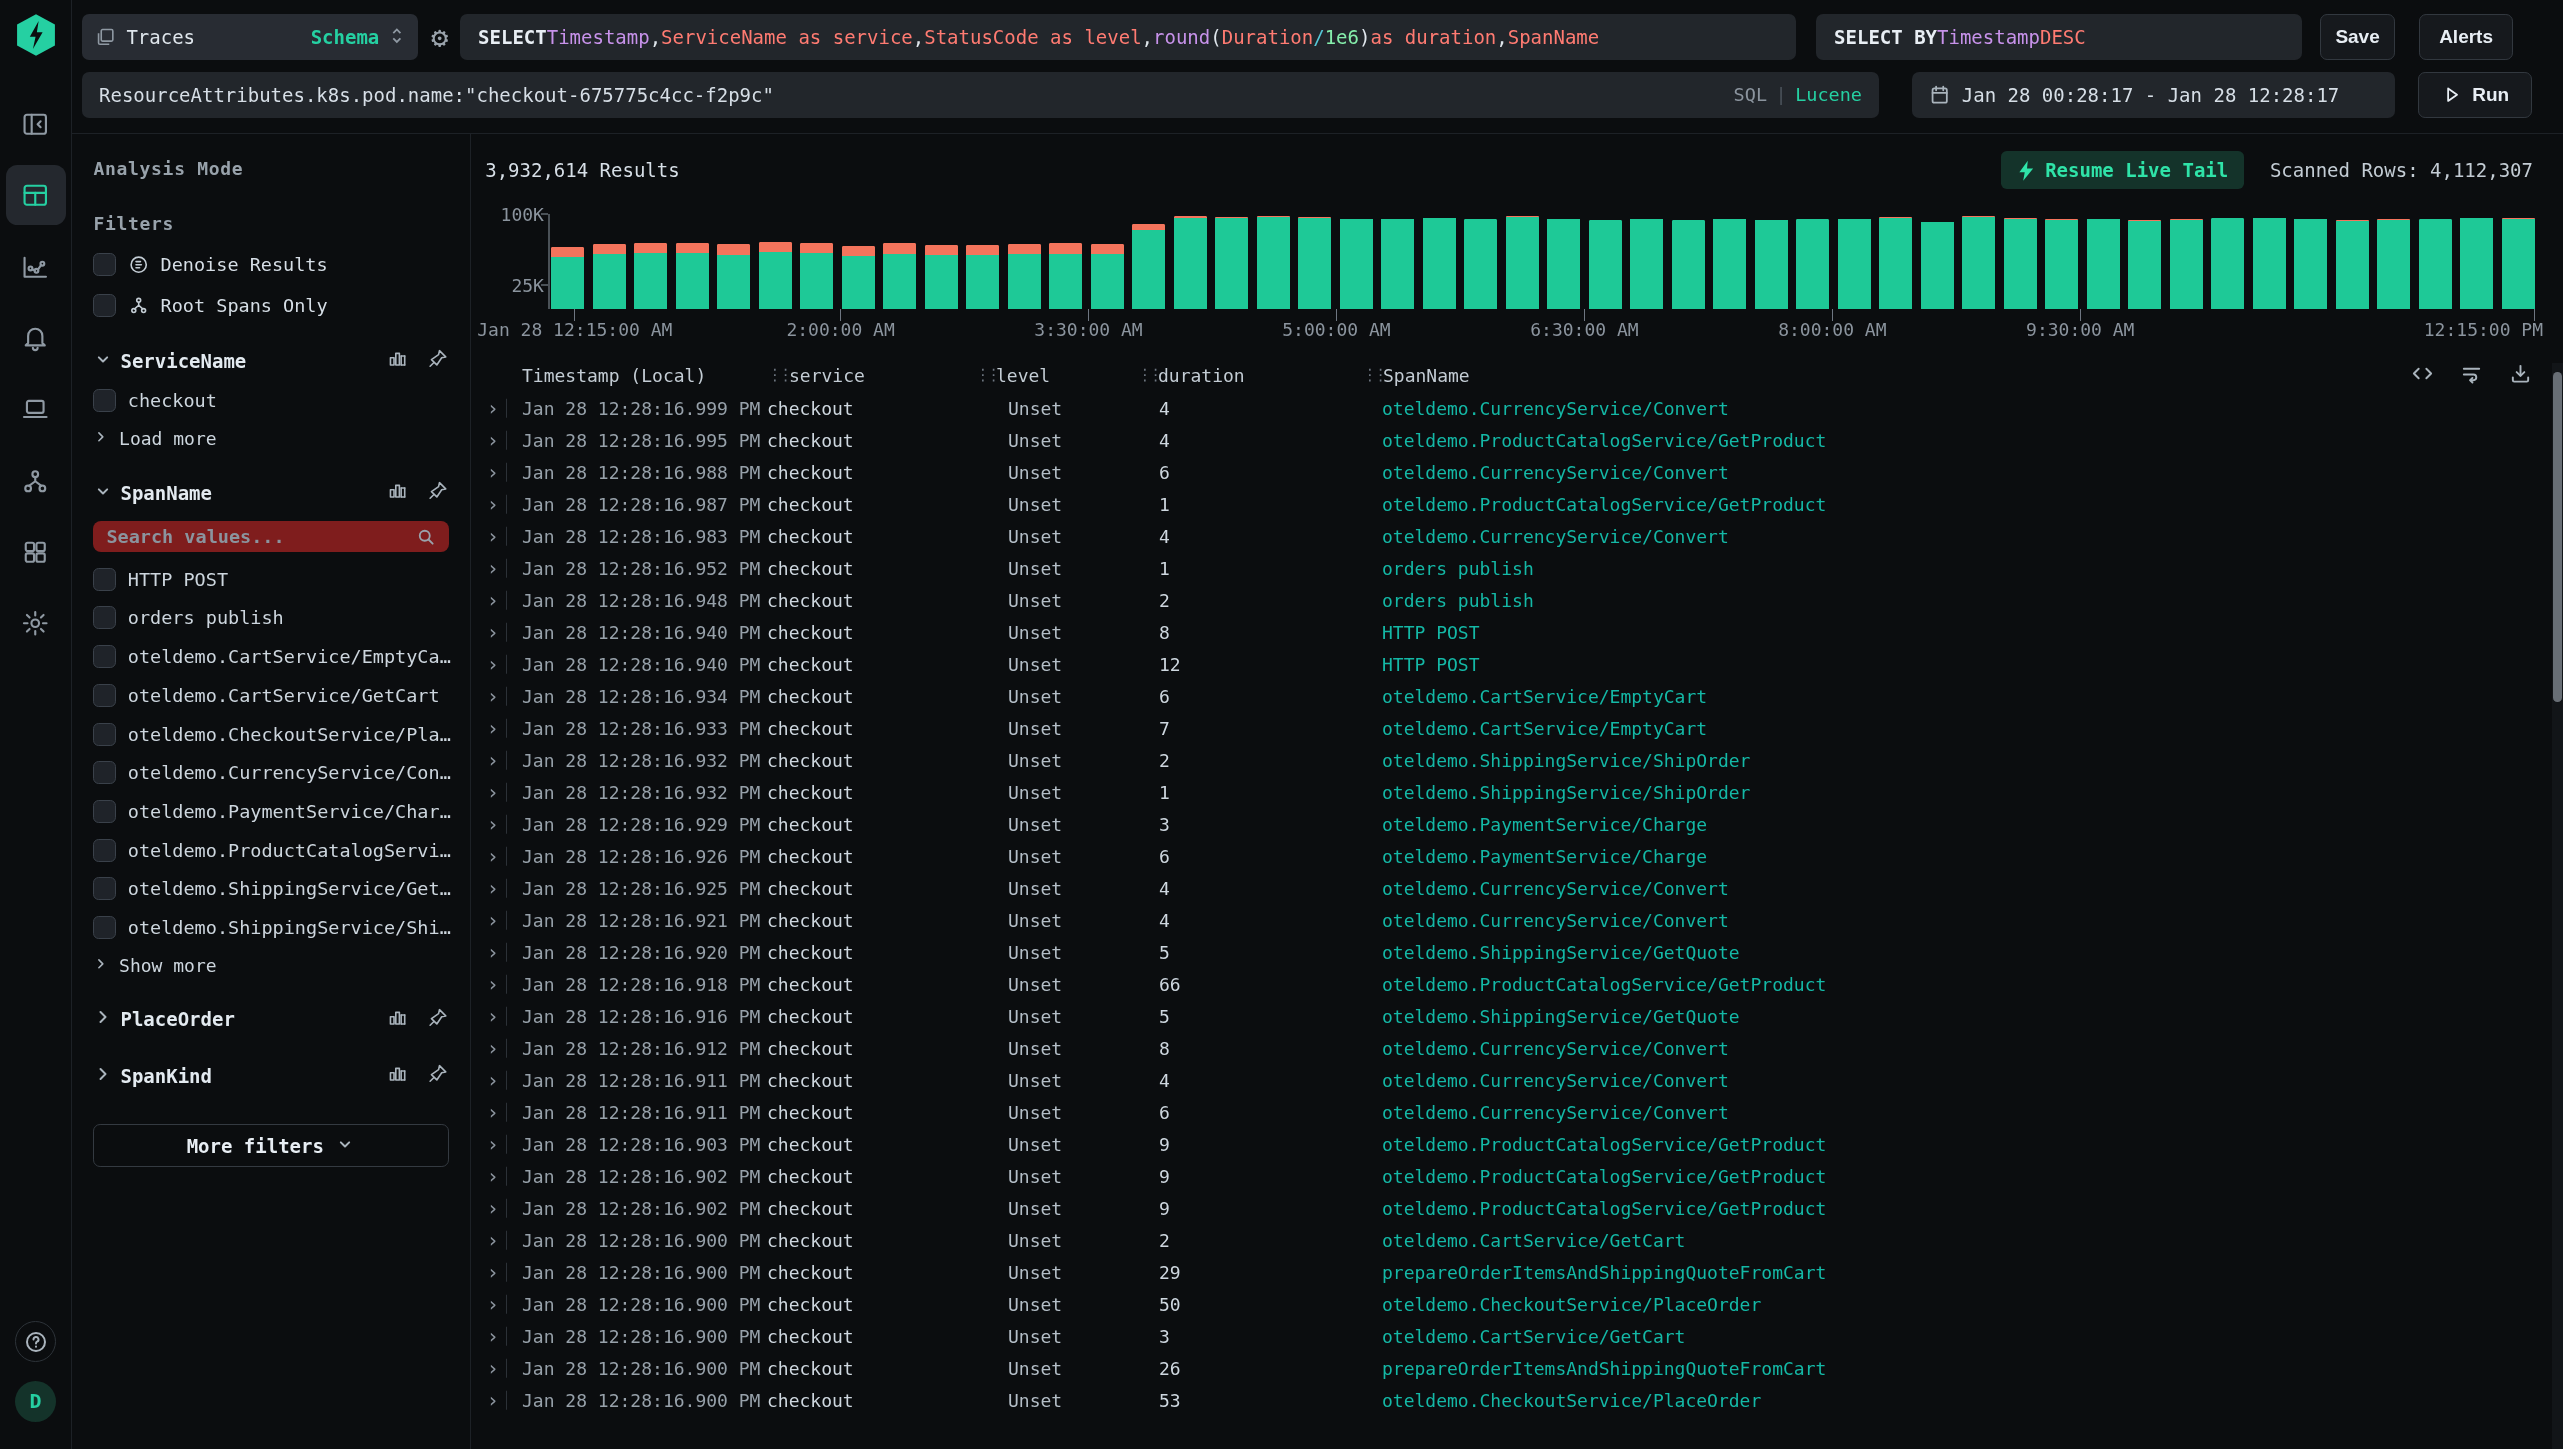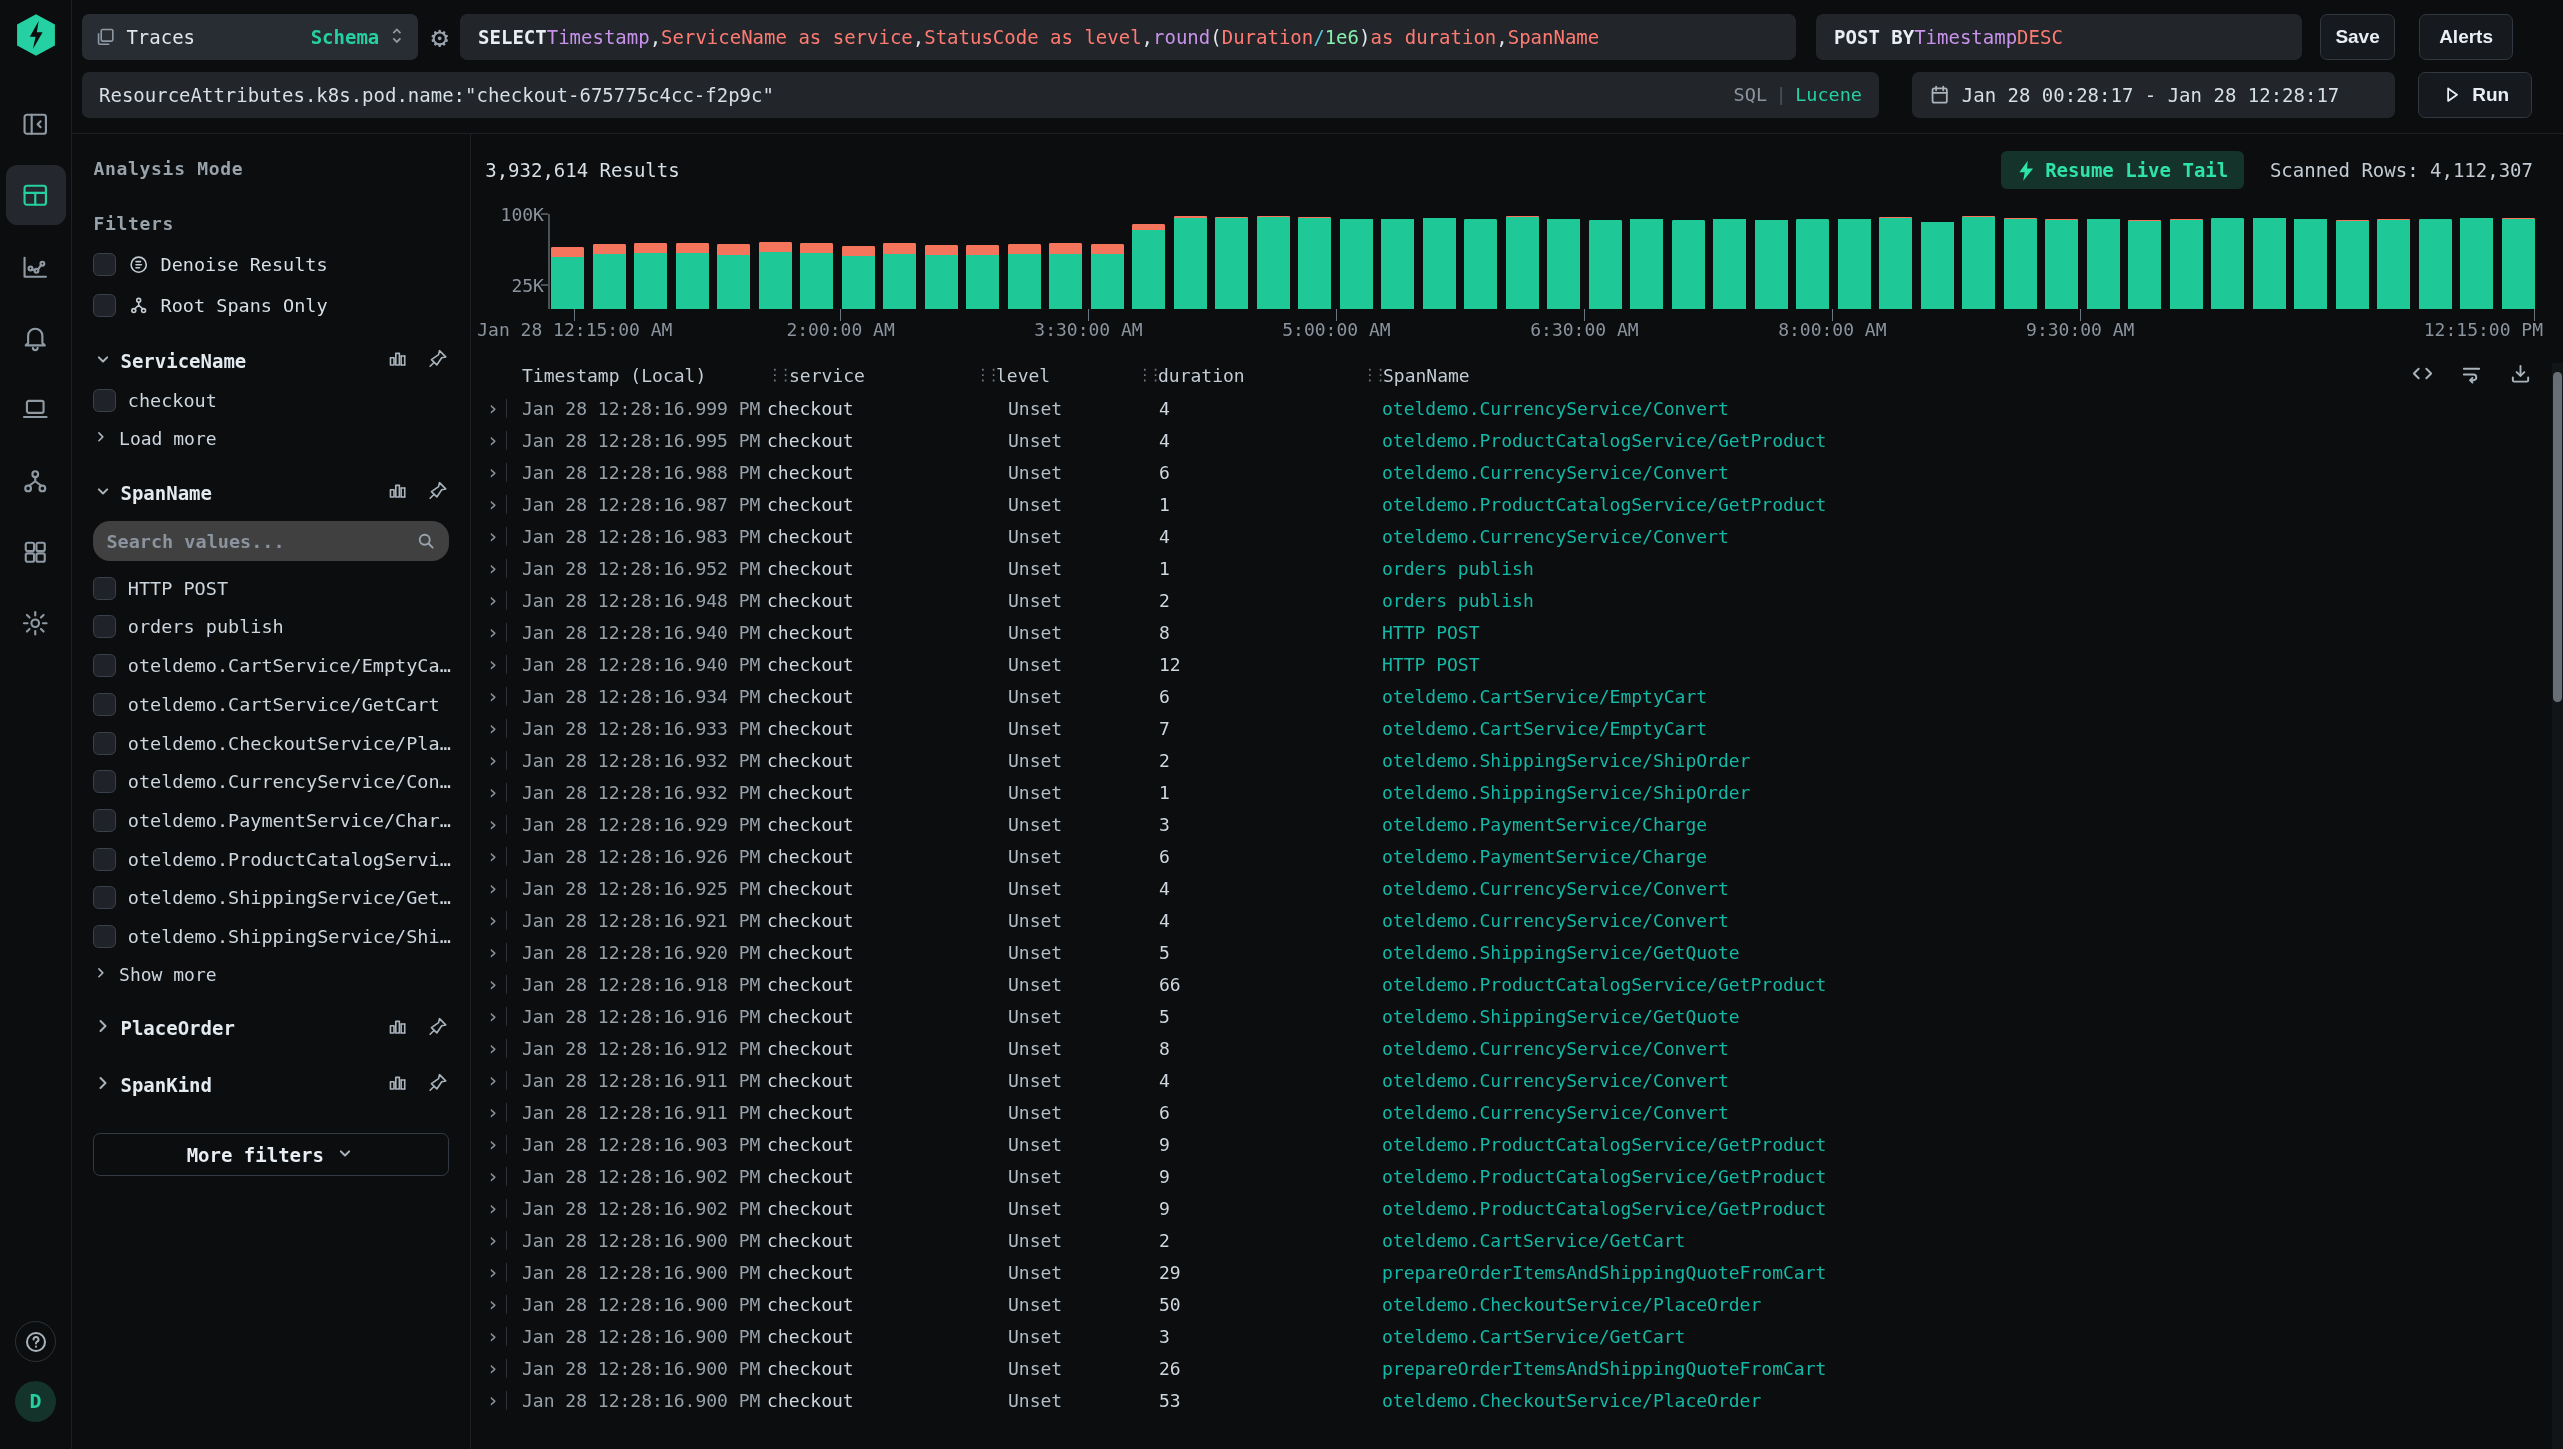--- a/index.html
+++ b/index.html
@@ -69,21 +69,21 @@
   .checkbox { width:23px; height:23px; border-radius:5.7px; background:#1f2329; border:1.4px solid #3a414a; flex:0 0 23px; }
   .cb-row svg { width:21.4px; height:21.4px; stroke:#c3ccd4; fill:none; stroke-width:1.8; stroke-linecap:round; stroke-linejoin:round; }
   .fsec-head { display:flex; align-items:center; margin-top:31px; gap:7.1px; }
   .fsec-head .title { font-size:19px; font-weight:bold; color:#e3eaf0; flex:1; }
   .chev svg { width:20px; height:20px; stroke:#aab4bd; fill:none; stroke-width:2.4; stroke-linecap:round; stroke-linejoin:round; }
   .mini-icon svg { width:21.4px; height:21.4px; stroke:#aab4bd; fill:none; stroke-width:1.8; stroke-linecap:round; stroke-linejoin:round; }
   .mini-icon { margin-left:13px; }
   .value-row { display:flex; align-items:center; gap:11.4px; margin-top:15.7px; color:#cdd6de; white-space:nowrap; }
   .more-link { display:flex; align-items:center; gap:10px; margin-top:15.7px; color:#cdd6de; font-size:18px; }
   .more-link .chev svg { width:15.7px; height:15.7px; }
-  .search-values { margin-top:15.7px; height:40px; background:#404040; border-radius:17px; display:flex; align-items:center; padding:0 13px; }
+  .search-values { margin-top:15.7px; height:31px; background:#7f1d1d; border-radius:8px; display:flex; align-items:center; padding:0 13px; }
   .search-values .ph { flex:1; color:#8b949e; font-weight:bold; font-size:18.5px; }
   .search-values svg { width:20px; height:20px; stroke:#9aa3ac; fill:none; stroke-width:2.2; stroke-linecap:round; }
   .more-filters { margin-top:36px; height:43px; border:1.4px solid #343a41; border-radius:7.1px;
     display:flex; align-items:center; justify-content:center; gap:11.4px; color:#e8eef4; font-size:19px; font-weight:bold; }
 
   
   .main { flex:1; position:relative; min-width:0; }
   .results-row { display:flex; justify-content:space-between; align-items:center; margin:17px 30px 0 14.2px; }
   .results-count { font-size:19px; color:#d6dee6; }
   .results-right { display:flex; align-items:center; gap:26px; }
@@ -239,21 +239,21 @@
             <span class="tk-plain"> </span>
             <span class="tk-op">/</span>
             <span class="tk-plain"> </span>
             <span class="tk-num">1e6</span>
             <span class="tk-plain">)</span>
             <span class="tk-field"> as duration</span>
             <span class="tk-plain">, </span>
             <span class="tk-field">SpanName</span>
           </div>
         <div class="box orderby" id="orderby-editor">
-            <span class="tk-kw">POST BY </span>
+            <span class="tk-kw">SELECT BY </span>
             <span class="tk-var">Timestamp</span>
             <span class="tk-plain"> </span>
             <span class="tk-field">DESC</span>
           </div>
         <button class="btn save-btn">Save</button>
         <button class="btn alerts-btn">Alerts</button>
       </div>
       <div class="row row2">
         <div class="box searchbox">
           <span class="q">ResourceAttributes.k8s.pod.name:"checkout-675775c4cc-f2p9c"</span>

